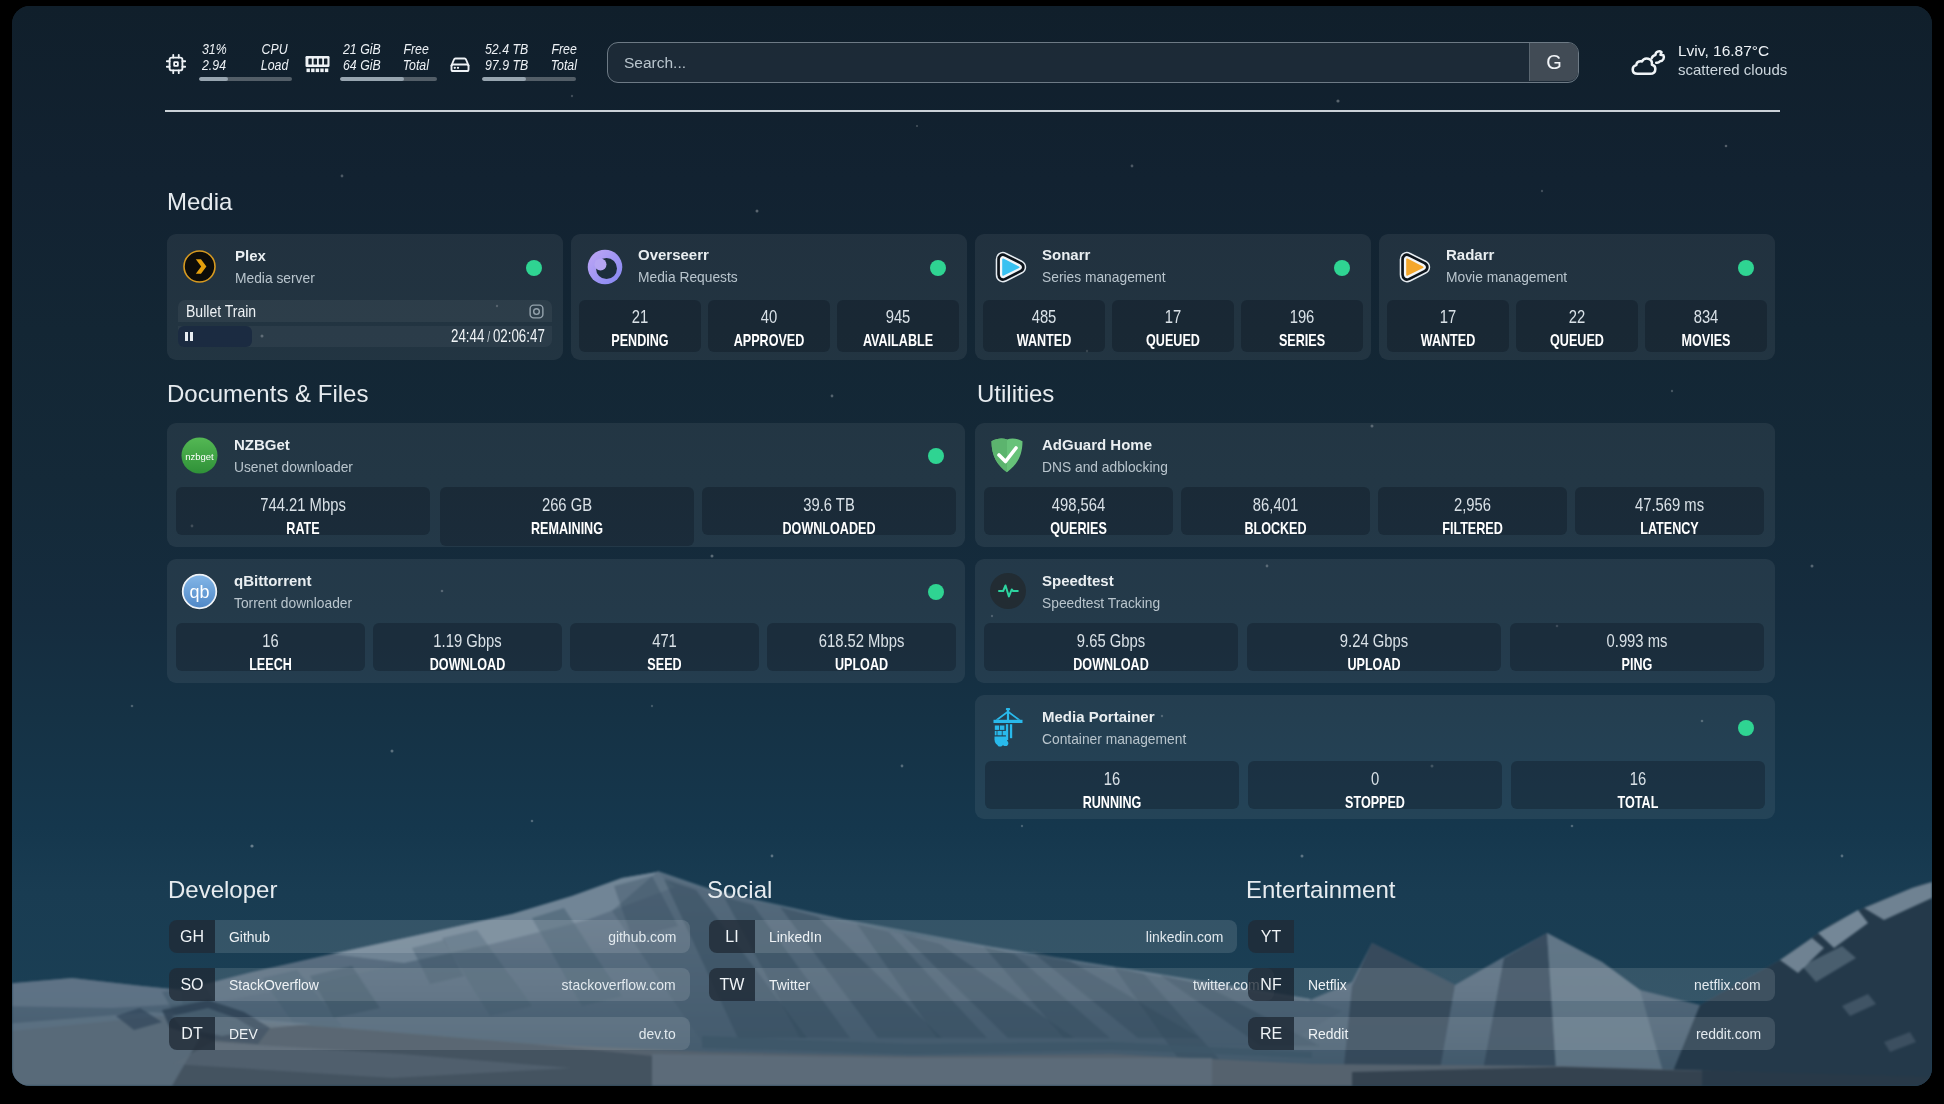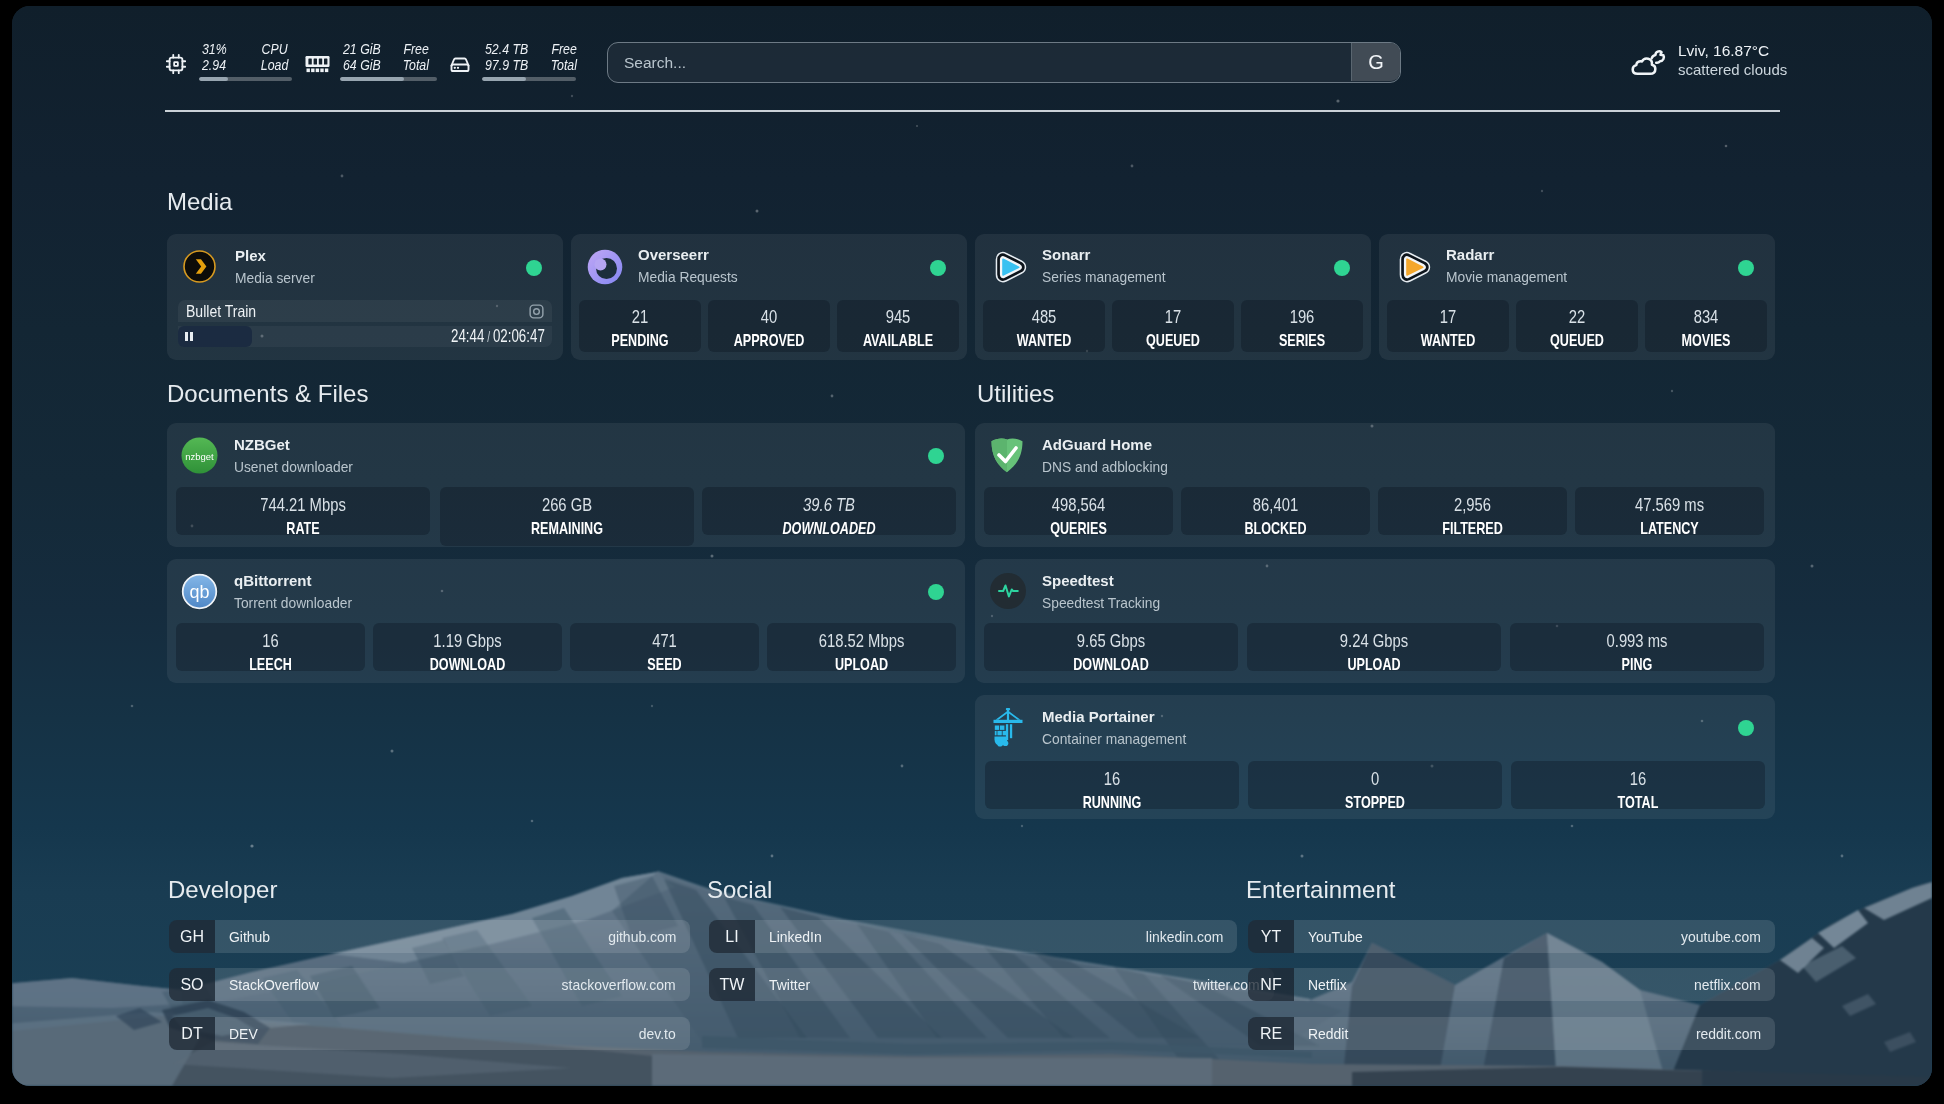--- a/index.html
+++ b/index.html
@@ -214,21 +214,21 @@
       </div>
     <div class="r1">
         <span>97.9 TB</span>
         <span>Total</span>
       </div>
   </div>
   <div class="abs bar" style="left:470px; top:71px; width:94px;">
       <div style="width:47%;"></div>
     </div>
 
-  <div class="abs" id="search" style="left:595px; top:36px; width:794px; height:41px;">
+  <div class="abs" id="search" style="left:595px; top:36px; width:972px; height:41px;">
     <span id="ph">Search...</span>
     <div id="gbtn">G</div>
   </div>
 
   <svg class="abs" style="left:1615px; top:41px;" width="40" height="31" viewBox="0 0 33 26" fill="none" stroke="#f0f4f7" stroke-width="2.1" stroke-linecap="round" stroke-linejoin="round">
     <path d="M8.5 22.5 L19 22.5 Q23.5 22.5 23.5 18.4 Q23.5 15.3 20.6 14.8 Q21.2 10.8 17.5 9.9 Q14 9 12.3 12.1 Q11.9 12 11.3 12 Q7.8 12 7.5 15.2 Q4.5 15.9 4.5 18.9 Q4.5 22.5 8.5 22.5 Z"></path>
     <path d="M20.5 9.3 Q21.4 7 23.6 6.7 Q23.6 4.7 25.4 3.9 Q27.3 3.1 28.7 4.4 L27.8 6.5 L30.2 6.9 Q31.1 8.5 30.3 10.1 Q29.4 11.9 27.4 12 Q26.1 13.6 24.2 13.2"></path>
   </svg>
   <div class="abs" style="left:1666px; top:36px; color:#eef2f6; font-size:15.5px; line-height:18px;">Lviv, 16.87°C</div>
   <div class="abs" style="left:1666px; top:55px; color:#ccd6dd; font-size:15px; line-height:18px;">scattered clouds</div>
@@ -356,21 +356,21 @@
     <div class="sub" style="left:67px; top:35px;">Usenet downloader</div>
     <div class="dot" style="right:21px; top:25px;"></div>
     <div class="sbox" style="left:9px; top:64px; width:254px; height:48px;">
         <div class="sval" style="margin-top:6px;">744.21 Mbps</div>
         <div class="slab">RATE</div>
       </div>
     <div class="sbox" style="left:273px; top:64px; width:254px; height:59px;">
         <div class="sval" style="margin-top:6px;">266 GB</div>
         <div class="slab">REMAINING</div>
       </div>
-    <div class="sbox" style="left:535px; top:64px; width:254px; height:48px;font-style:italic;">
+    <div class="sbox" style="left:535px; top:64px; width:254px; height:48px;">
         <div class="sval" style="margin-top:6px;">39.6 TB</div>
         <div class="slab">DOWNLOADED</div>
       </div>
   </div>
 
   <div class="card" style="left:155px; top:553px; width:798px; height:124px;">
     <svg class="logo" style="left:14px; top:14px;" width="37" height="37" viewBox="0 0 37 37">
       <defs>
           <linearGradient id="qbg" x1="0" y1="0" x2="0" y2="1">
         <stop offset="0" stop-color="#84b7e8"></stop>
@@ -511,24 +511,20 @@
       <span class="bm-name">LinkedIn</span>
       <span class="bm-url">linkedin.com</span>
     </div>
   <div class="bm-abbr" style="left:697px; top:962px;">TW</div>
   <div class="bm-row" style="left:743px; top:962px; width:519px;">
       <span class="bm-name">Twitter</span>
       <span class="bm-url">twitter.com</span>
     </div>
 
   <div class="bm-abbr" style="left:1236px; top:914px;">YT</div>
-  <div class="bm-row" style="left:1282px; top:914px; width:481px;">
-      <span class="bm-name">YouTube</span>
-      <span class="bm-url">youtube.com</span>
-    </div>
   <div class="bm-abbr" style="left:1236px; top:962px;">NF</div>
   <div class="bm-row" style="left:1282px; top:962px; width:481px;">
       <span class="bm-name">Netflix</span>
       <span class="bm-url">netflix.com</span>
     </div>
   <div class="bm-abbr" style="left:1236px; top:1011px;">RE</div>
   <div class="bm-row" style="left:1282px; top:1011px; width:481px;">
       <span class="bm-name">Reddit</span>
       <span class="bm-url">reddit.com</span>
     </div>

